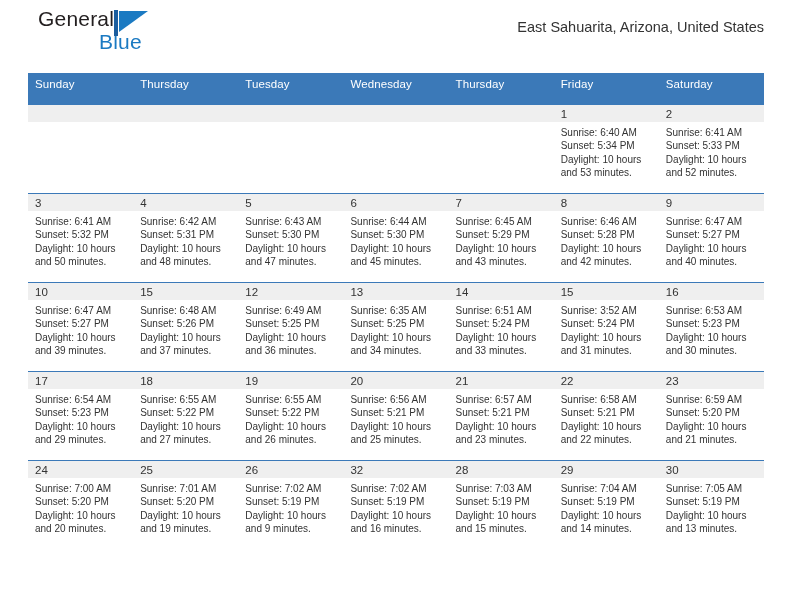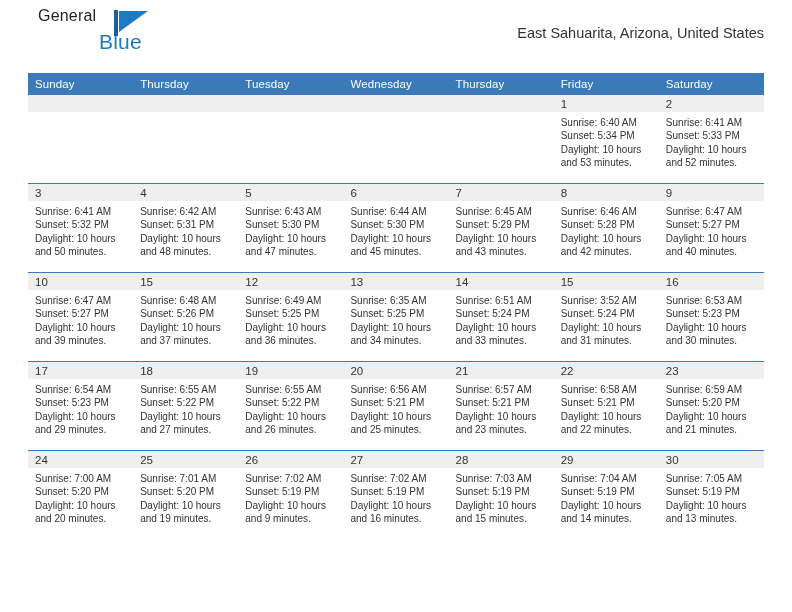--- a/index.html
+++ b/index.html
@@ -29,21 +29,21 @@
   }
   .logo {
     position: absolute;
     left: 10px;
     top: 8px;
     width: 180px;
     height: 56px;
     line-height: 1;
   }
   .logo-general {
-    font-size: 16px;
+    font-size: 21px;
     color: #231f20;
     letter-spacing: 0.2px;
     font-family: "Liberation Sans", sans-serif;
   }
   .logo-blue {
     position: absolute;
     left: 32px;
     top: 23px;
     font-size: 21px;
     color: #1b7ac2;
@@ -66,37 +66,37 @@
   .cal-title {
     font-size: 27px;
     color: #333333;
     line-height: 34px;
     white-space: nowrap;
   }
   .cal-subtitle {
     font-size: 14.5px;
     color: #333333;
     line-height: 22px;
-    margin-top: 22px;
+    margin-top: 16px;
     white-space: nowrap;
   }
 
   
   .calendar {
     width: 736px;
     border-collapse: collapse;
     table-layout: fixed;
   }
   .calendar thead th {
     background: #3b79b8;
     color: #ffffff;
     font-size: 11.5px;
     font-weight: normal;
     text-align: left;
-    padding: 5px 0 5px 7px;
+    padding: 5px 0 15px 7px;
     height: 11px;
     letter-spacing: 0.1px;
   }
   .calendar tbody td {
     vertical-align: top;
     padding: 0;
     border-top: 1.4px solid #3b79b8;
     height: 88px;
     background: #ffffff;
   }
@@ -442,21 +442,21 @@
           <td>
             <div class="daynum-strip">26</div>
             <div class="cell-body">
               <div>Sunrise: 7:02 AM</div>
               <div>Sunset: 5:19 PM</div>
               <div>Daylight: 10 hours</div>
               <div>and 9 minutes.</div>
             </div>
           </td>
           <td>
-            <div class="daynum-strip">27</div>
+            <div class="daynum-strip">32</div>
             <div class="cell-body">
               <div>Sunrise: 7:02 AM</div>
               <div>Sunset: 5:19 PM</div>
               <div>Daylight: 10 hours</div>
               <div>and 16 minutes.</div>
             </div>
           </td>
           <td>
             <div class="daynum-strip">28</div>
             <div class="cell-body">

